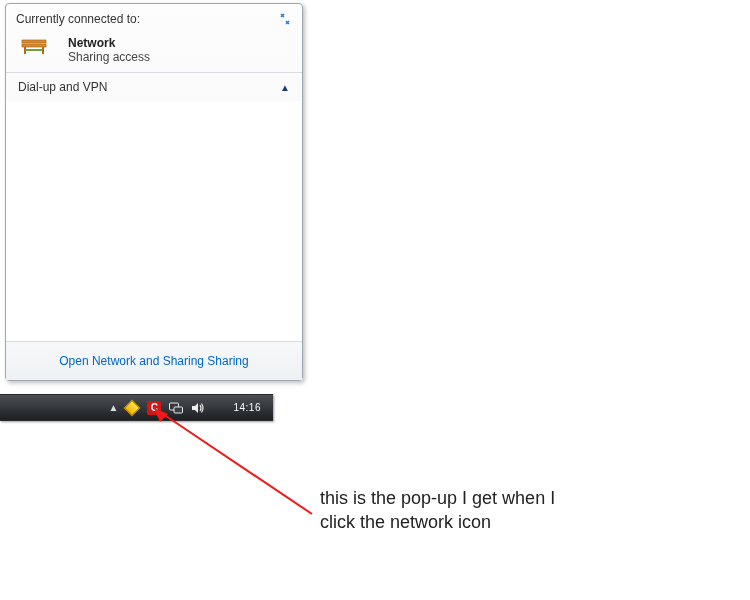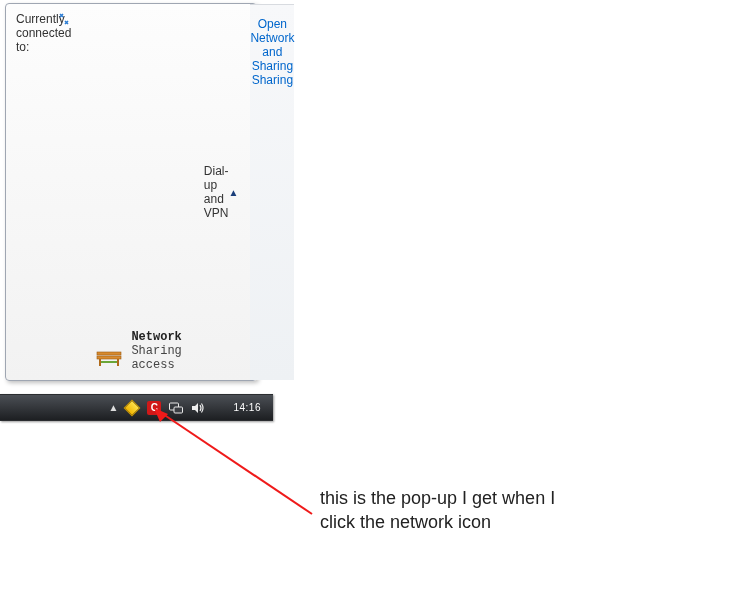--- a/index.html
+++ b/index.html
@@ -10,49 +10,49 @@
       font-size: 12px;
       background: #fff;
       position: relative;
       overflow: hidden;
     }
     
     .network-popup {
       position: absolute;
       left: 5px;
       top: 3px;
-      width: 252px;
+      width: 298px;
       height: 378px;
       background: linear-gradient(#fdfdfd, #f2f2f2);
       border: 1px solid #9fa6b2;
       border-radius: 4px;
       box-shadow: 2px 2px 4px rgba(0,0,0,0.25);
       display: flex;
+      flex-direction: column;
     }
     .popup-header {
       padding: 8px 10px 6px 10px;
       position: relative;
     }
     .currently-connected {
       color: #333;
       font-size: 12px;
     }
     .refresh-icon {
       position: absolute;
       right: 10px;
       top: 8px;
       color: #2b7cd3;
       cursor: pointer;
     }
     .network-entry {
       display: flex;
-      align-items: flex-end;
-      gap: 8px;
+      align-items: flex-start;
+      gap: 20px;
       padding: 4px 10px 8px 14px;
-      font-family: Liberation Mono, monospace;
     }
     .bench-icon {
       width: 28px;
       height: 20px;
     }
     .net-texts .net-name { font-weight: bold; color: #222; }
     .net-texts .net-status { color: #444; }
     .divider { height:1px; background:#d8dbe0; }
     .section-header {
       display:flex;

